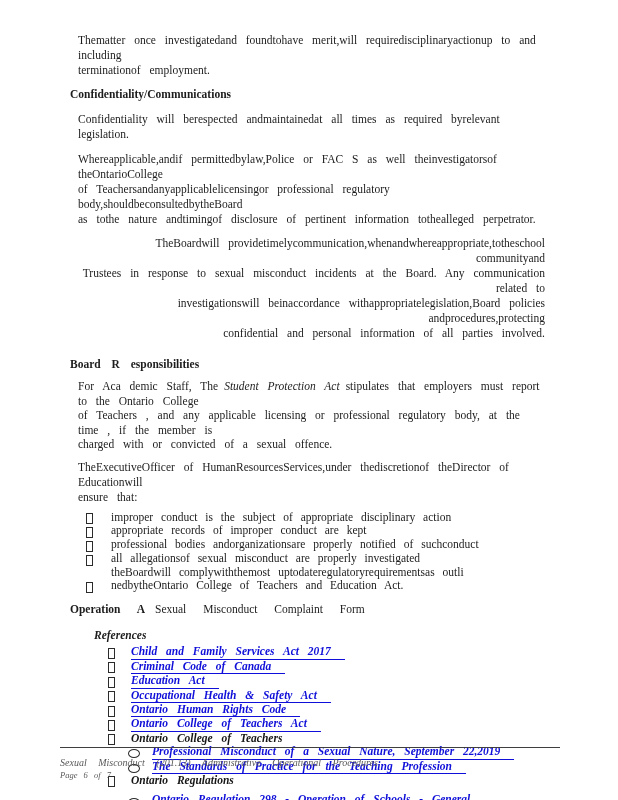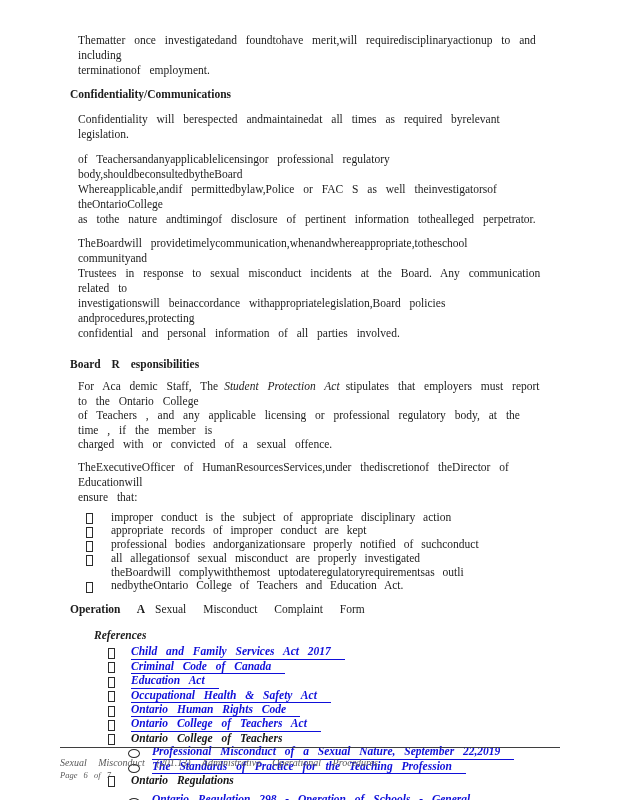--- a/index.html
+++ b/index.html
@@ -11,21 +11,21 @@
     padding:33px 73px 0 70px;
     font-family:"Liberation Serif",serif;
     font-size:11.5px;
     color:#1c1c1c;
     overflow:hidden;
   }
   .ln{line-height:15px;word-spacing:6px;}
   .p{margin:0 0 10px 8px;}
   .p1{margin-bottom:9px;}
   .p3{margin-bottom:9px;}
-  .p4{margin-bottom:16px;}
+  .p4{margin-bottom:16px;text-align:right;}
   .p5{margin-bottom:8px;}
   .p5 .ln{line-height:14.5px;}
   .p6{margin-bottom:6px;}
   .h{font-weight:bold;line-height:15px;word-spacing:8px;margin:0 0 10px 0;}
   .h-board{margin-bottom:7px;}
   .it{font-style:italic;}
   .seg{margin-right:6px;}
   
   .bullets{margin:0 0 9px 16px;}
   .brow{display:flex;align-items:flex-end;line-height:13.8px;}
@@ -58,22 +58,22 @@
     <div class="ln">terminationof employment.</div>
   </div>
 
   <div class="h">Confidentiality/Communications</div>
 
   <div class="p">
     <div class="ln">Confidentiality will berespected andmaintainedat all times as required byrelevant legislation.</div>
   </div>
 
   <div class="p p3">
+    <div class="ln">Whereapplicable,andif permittedbylaw,Police or FAC S as well theinvestigatorsof theOntarioCollege</div>
     <div class="ln">of Teachersandanyapplicablelicensingor professional regulatory body,shouldbeconsultedbytheBoard</div>
-    <div class="ln">Whereapplicable,andif permittedbylaw,Police or FAC S as well theinvestigatorsof theOntarioCollege</div>
     <div class="ln">as tothe nature andtimingof disclosure of pertinent information tothealleged perpetrator.</div>
   </div>
 
   <div class="p p4">
     <div class="ln">TheBoardwill providetimelycommunication,whenandwhereappropriate,totheschool communityand</div>
     <div class="ln">Trustees in response to sexual misconduct incidents at the Board. Any communication related to</div>
     <div class="ln">investigationswill beinaccordance withappropriatelegislation,Board policies andprocedures,protecting</div>
     <div class="ln">confidential and personal information of all parties involved.</div>
   </div>
 

